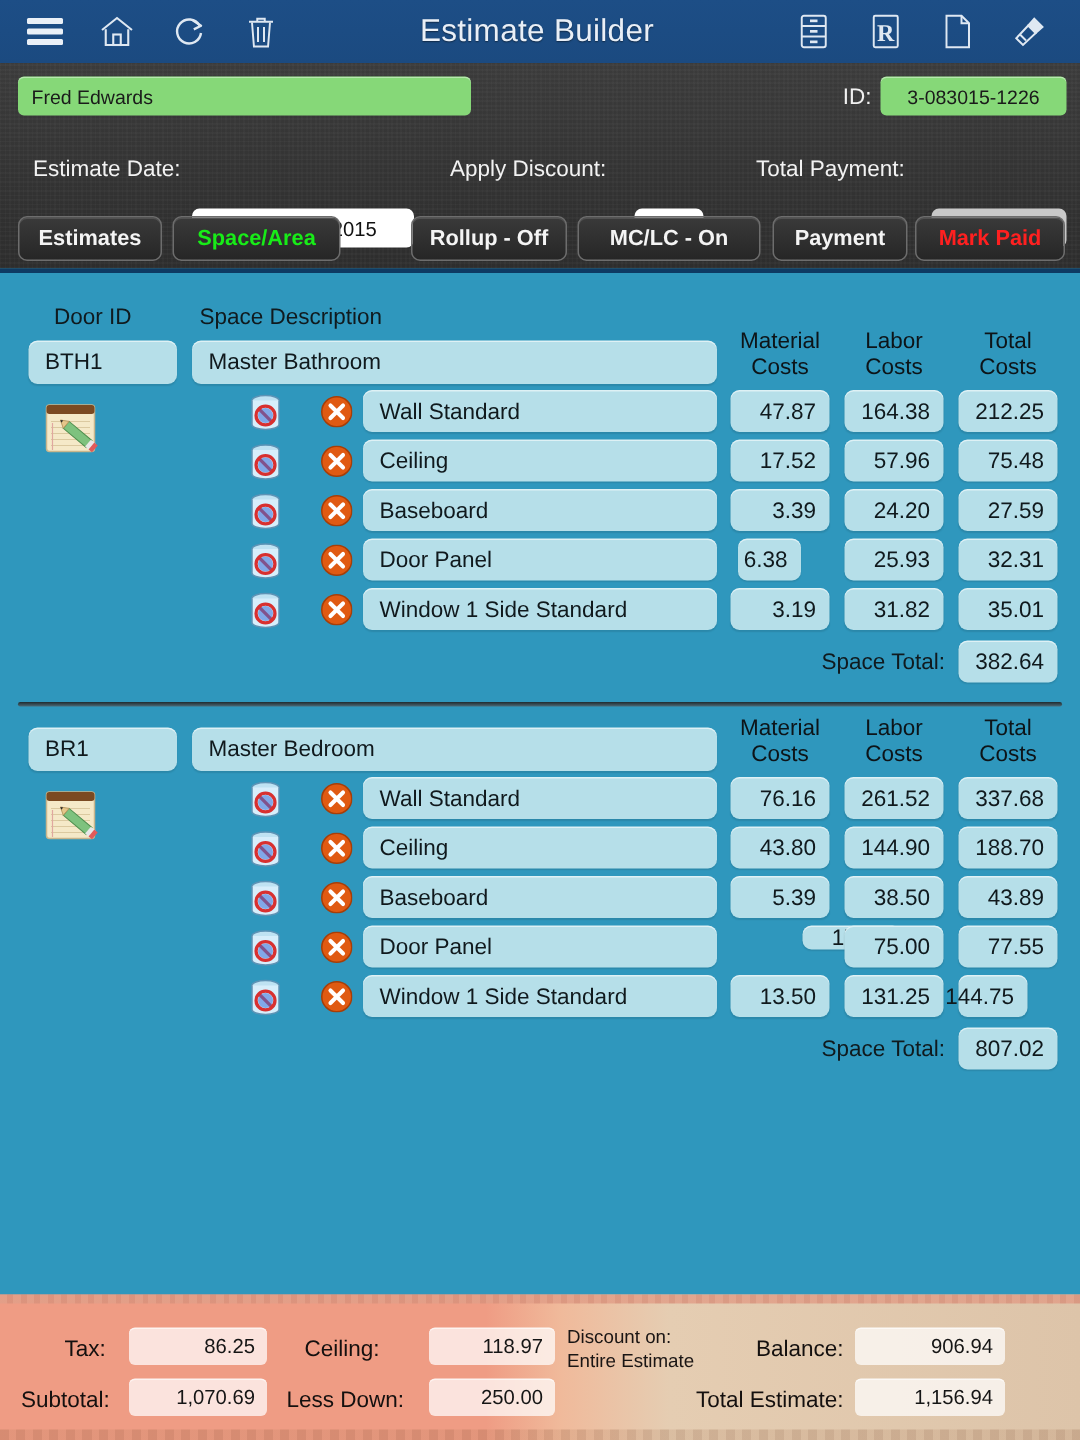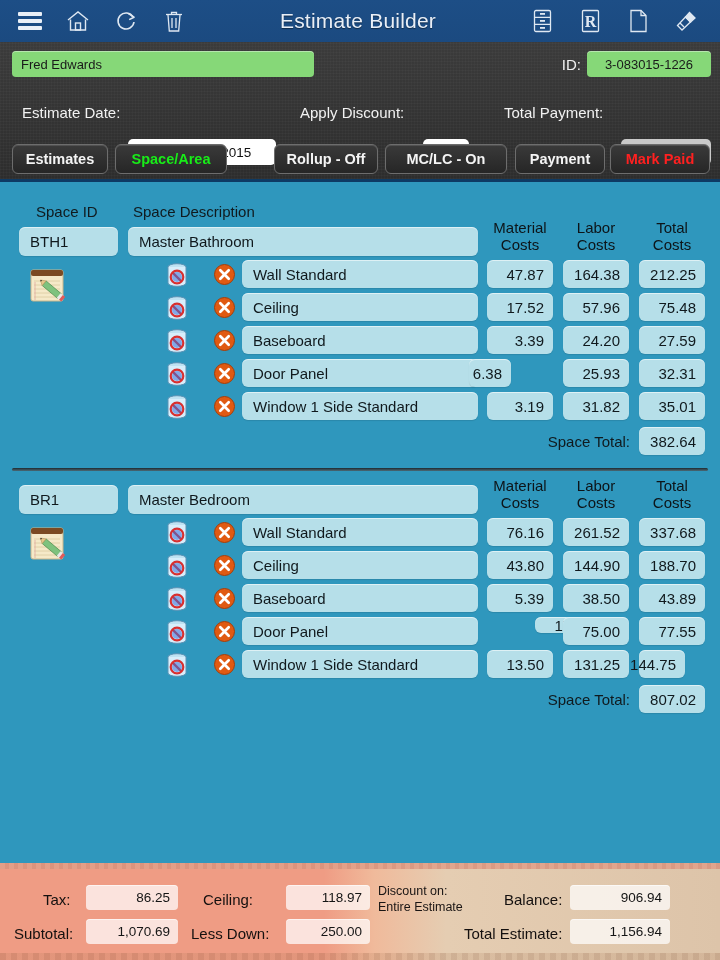--- a/index.html
+++ b/index.html
@@ -241,21 +241,21 @@
     <div class="tbtn green" style="left:115px; width:112px;">Space/Area</div>
     <div class="tbtn" style="left:274px; width:104px;">Rollup - Off</div>
     <div class="tbtn" style="left:385px; width:122px;">MC/LC - On</div>
     <div class="tbtn" style="left:515px; width:90px;">Payment</div>
     <div class="tbtn red" style="left:610px; width:100px;">Mark Paid</div>
   </div>
 
   <div class="body-area">
 
     <div class="space-block">
-      <div class="section-label" style="left:36px; top:18px;">Space ID</div>
+      <div class="section-label" style="left:36px; top:18px;">Door ID</div>
       <div class="section-label" style="left:133px; top:18px;">Space Description</div>
 
       <div class="col-head" style="left:487px; top:34px; width:66px;">
         <div>Material</div>
         <div>Costs</div>
       </div>
       <div class="col-head" style="left:563px; top:34px; width:66px;">
         <div>Labor</div>
         <div>Costs</div>
       </div>
@@ -354,21 +354,21 @@
             <circle cx="11" cy="15" r="5" fill="#3a6fd8" opacity=".55"></circle>
           </svg>
       </div>
       <div class="delicon" style="left:214px; top:178px;">
         <svg width="21" height="21" viewBox="0 0 21 21">
             <circle cx="10.5" cy="10.5" r="10" fill="#e05a12" stroke="#a63e08" stroke-width="1"></circle>
             <path d="M6.3 6.3 L14.7 14.7 M14.7 6.3 L6.3 14.7" stroke="#fff" stroke-width="2.7" stroke-linecap="round"></path>
           </svg>
       </div>
       <div class="fld lpad" style="left:242px; top:174px; width:236px; height:28px;">Door Panel</div>
-      <div class="fld num" style="left:469px; top:174px; width:42px; height:28px;">6.38</div>
+      <div class="fld num" style="left:492px; top:174px; width:42px; height:28px;">6.38</div>
       <div class="fld num" style="left:563px; top:174px; width:66px; height:28px;">25.93</div>
       <div class="fld num" style="left:639px; top:174px; width:66px; height:28px;">32.31</div>
 
       <div class="rowicon" style="left:166px; top:209px;">
         <svg width="22" height="26" viewBox="0 0 22 26">
             <ellipse cx="11" cy="5" rx="9" ry="3.3" fill="#bfe2f2" stroke="#5d93b5" stroke-width="1"></ellipse>
             <path d="M2 5 V21 A9 3.3 0 0 0 20 21 V5" fill="#d7eefb" stroke="#5d93b5" stroke-width="1"></path>
             <circle cx="11" cy="15" r="6.3" fill="none" stroke="#d83030" stroke-width="2.2"></circle>
             <path d="M6.6 10.6 L15.4 19.4" stroke="#d83030" stroke-width="2.2"></path>
             <circle cx="11" cy="15" r="5" fill="#3a6fd8" opacity=".55"></circle>

